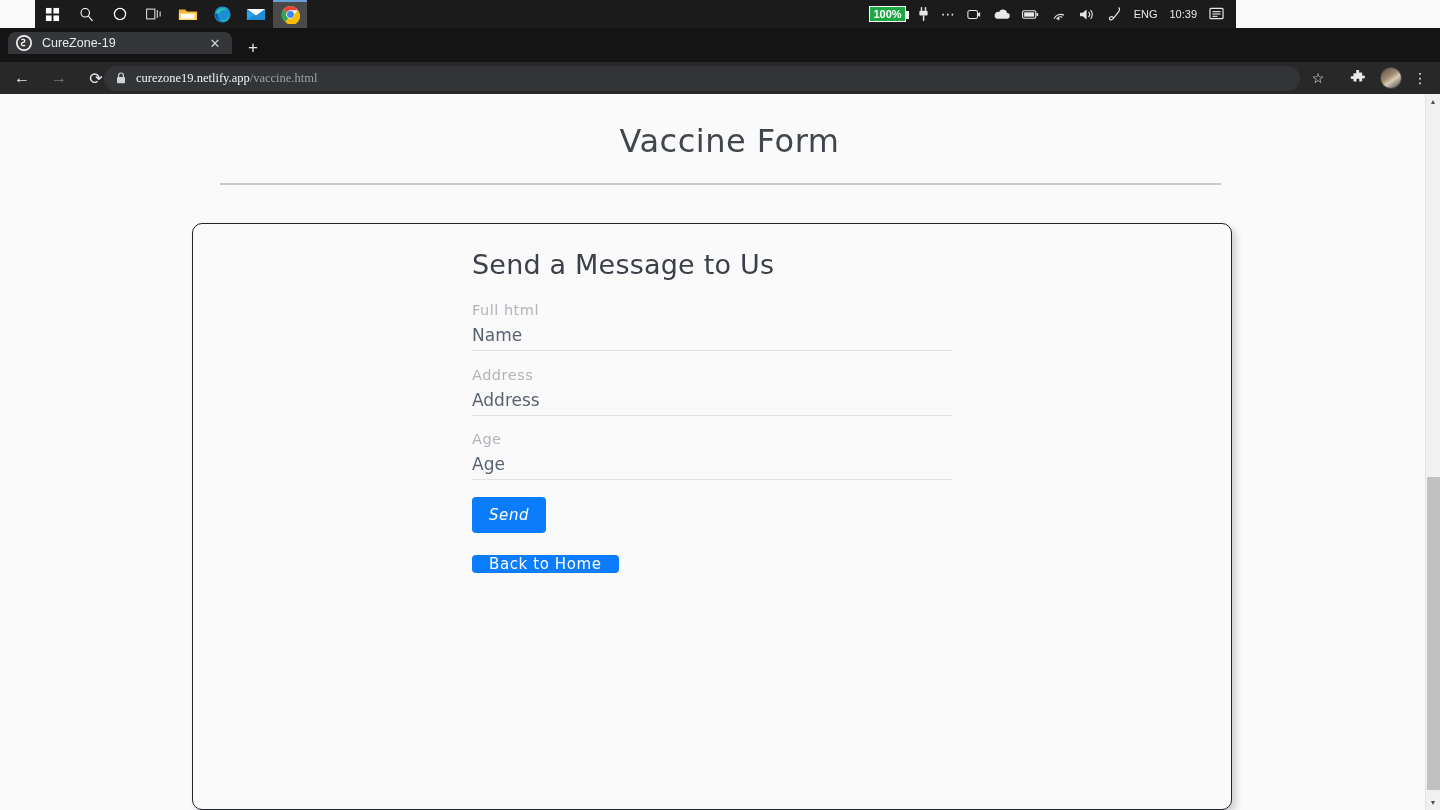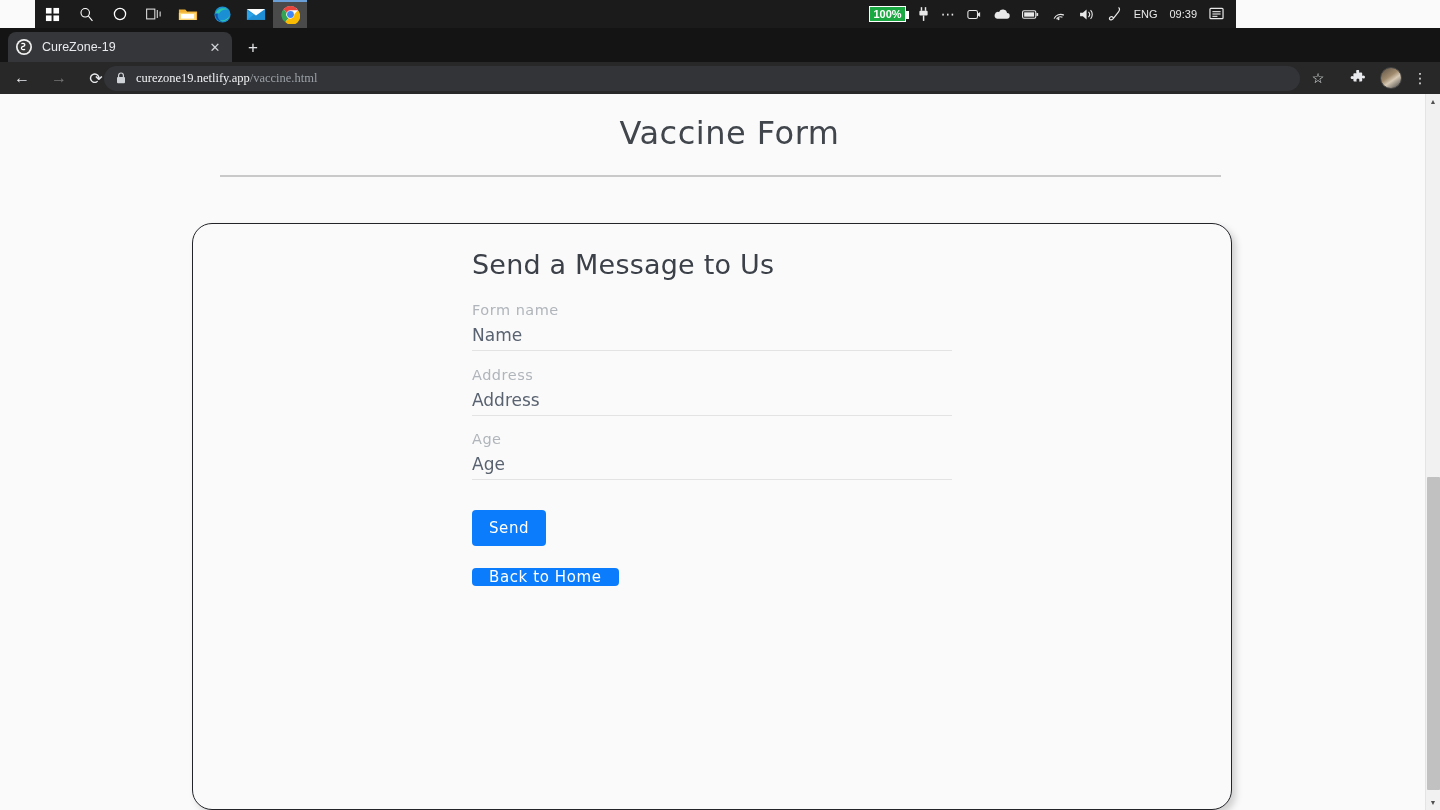--- a/index.html
+++ b/index.html
@@ -49,21 +49,21 @@
   }
 
   
   #tabstrip {
     position: absolute; top: 28px; left: 0;
     width: 1440px; height: 34px;
     background: #141414;
   }
   #tab {
     position: absolute; left: 8px; top: 4px;
-    width: 224px; height: 30px;
+    width: 224px; height: 22px;
     background: #35363a;
     border-radius: 8px 8px 0 0;
     display: flex; align-items: center; padding: 0 8px;
   }
   #tab-favicon {
     width: 16px; height: 16px; border-radius: 50%;
     background: #f1f1f1; color: #2b2b2b;
     display: flex; align-items: center; justify-content: center;
     font-size: 12px; font-weight: bold; flex: none;
     margin-right: 10px;
@@ -138,35 +138,35 @@
     width: 1440px; height: 716px;
     background: #fafafa;
     overflow: hidden;
   }
   #page-title {
     text-align: center;
     font-size: 32px;
     font-weight: 400;
     color: #41464d;
     letter-spacing: 0.5px;
-    padding-top: 20px;
+    padding-top: 28px;
     font-family: "DejaVu Sans", sans-serif;
     margin-left: 19px;
   }
   #title-rule {
     width: 1001px; height: 0;
     margin: 23px auto 0 auto;
     border-top: 2px solid #c9c9c9;
   }
   #card {
     position: absolute; left: 192px; top: 129px;
     width: 1040px; height: 587px;
     background: #fafafa;
     border: 1.5px solid #222428;
-    border-radius: 20px;
+    border-radius: 10px;
     box-shadow: 4px 4px 7px rgba(0,0,0,0.17);
   }
   #form-wrap {
     position: absolute; left: 279px; top: 25px;
     width: 480px;
   }
   #form-heading {
     font-size: 27px; color: #3c4149; font-weight: 400;
     letter-spacing: 0.2px; margin-bottom: 22px;
     font-family: "DejaVu Sans", sans-serif;
@@ -187,21 +187,21 @@
   }
   .field-input::placeholder { color: #596270; opacity: 1; }
   .btn {
     background: #0b7cfb; color: #ffffff;
     border: none; border-radius: 4px;
     font-size: 15px; letter-spacing: 0.6px;
     font-family: "DejaVu Sans", sans-serif;
     cursor: pointer;
     display: inline-block;
   }
-  #send-btn { padding: 9px 17px; margin-top: 14px; }
+  #send-btn { padding: 9px 17px; margin-top: 1px; font-style: italic; }
   #home-btn { padding: 0 17px; margin-top: 22px; display: block; }
 
   
   #scrollbar {
     position: absolute; right: 0; top: 94px;
     width: 15px; height: 716px;
     background: #f1f1f1;
     border-left: 1px solid #e4e4e4;
   }
   .sb-arrow {
@@ -326,21 +326,21 @@
         <path d="M1 5h3l4-3.4v10.8L4 9H1z" fill="#e8e8e8"></path>
         <path d="M10 4.2a4 4 0 0 1 0 5.6M12.3 2.3a7 7 0 0 1 0 9.4" fill="none" stroke="#e8e8e8" stroke-width="1.2"></path>
       </svg>
     </div>
     <div class="tr-item">
       <svg width="14" height="16" viewBox="0 0 14 16">
         <path d="M10.5 1.5c1.5 1 1.2 2.8 0 4.3L5 12.8c-1 1.2-2.6 1.6-3.3.6-.8-1 .2-2.2 1.2-2.6 1.3-.5 2.6.4 2.4 1.8" fill="none" stroke="#e8e8e8" stroke-width="1.2"></path>
       </svg>
     </div>
     <div class="tr-item">ENG</div>
-    <div class="tr-item">09:39</div>
+    <div class="tr-item">10:39</div>
     <div class="tr-item">
       <svg width="15" height="14" viewBox="0 0 16 15">
         <rect x="1" y="1.5" width="14" height="11" rx="1" fill="none" stroke="#e8e8e8" stroke-width="1.3"></rect>
         <line x1="3.6" y1="5" x2="12.4" y2="5" stroke="#e8e8e8" stroke-width="1.2"></line>
         <line x1="3.6" y1="7.5" x2="12.4" y2="7.5" stroke="#e8e8e8" stroke-width="1.2"></line>
         <line x1="3.6" y1="10" x2="9" y2="10" stroke="#e8e8e8" stroke-width="1.2"></line>
       </svg>
     </div>
   </div>
 </div>
@@ -398,21 +398,21 @@
 
   <div id="page-title">Vaccine Form</div>
   <div id="title-rule"></div>
 
   <div id="card">
     <div id="form-wrap">
 
       <div id="form-heading">Send a Message to Us</div>
 
       <div class="field">
-        <div class="field-label">Form name</div>
+        <div class="field-label">Full html</div>
         <input class="field-input" type="text" placeholder="Name" style="">
       </div>
 
       <div class="field">
       </div>
 
       <div class="field">
         <div class="field-label">Address</div>
         <input class="field-input" type="text" placeholder="Address" style="">
       </div>

